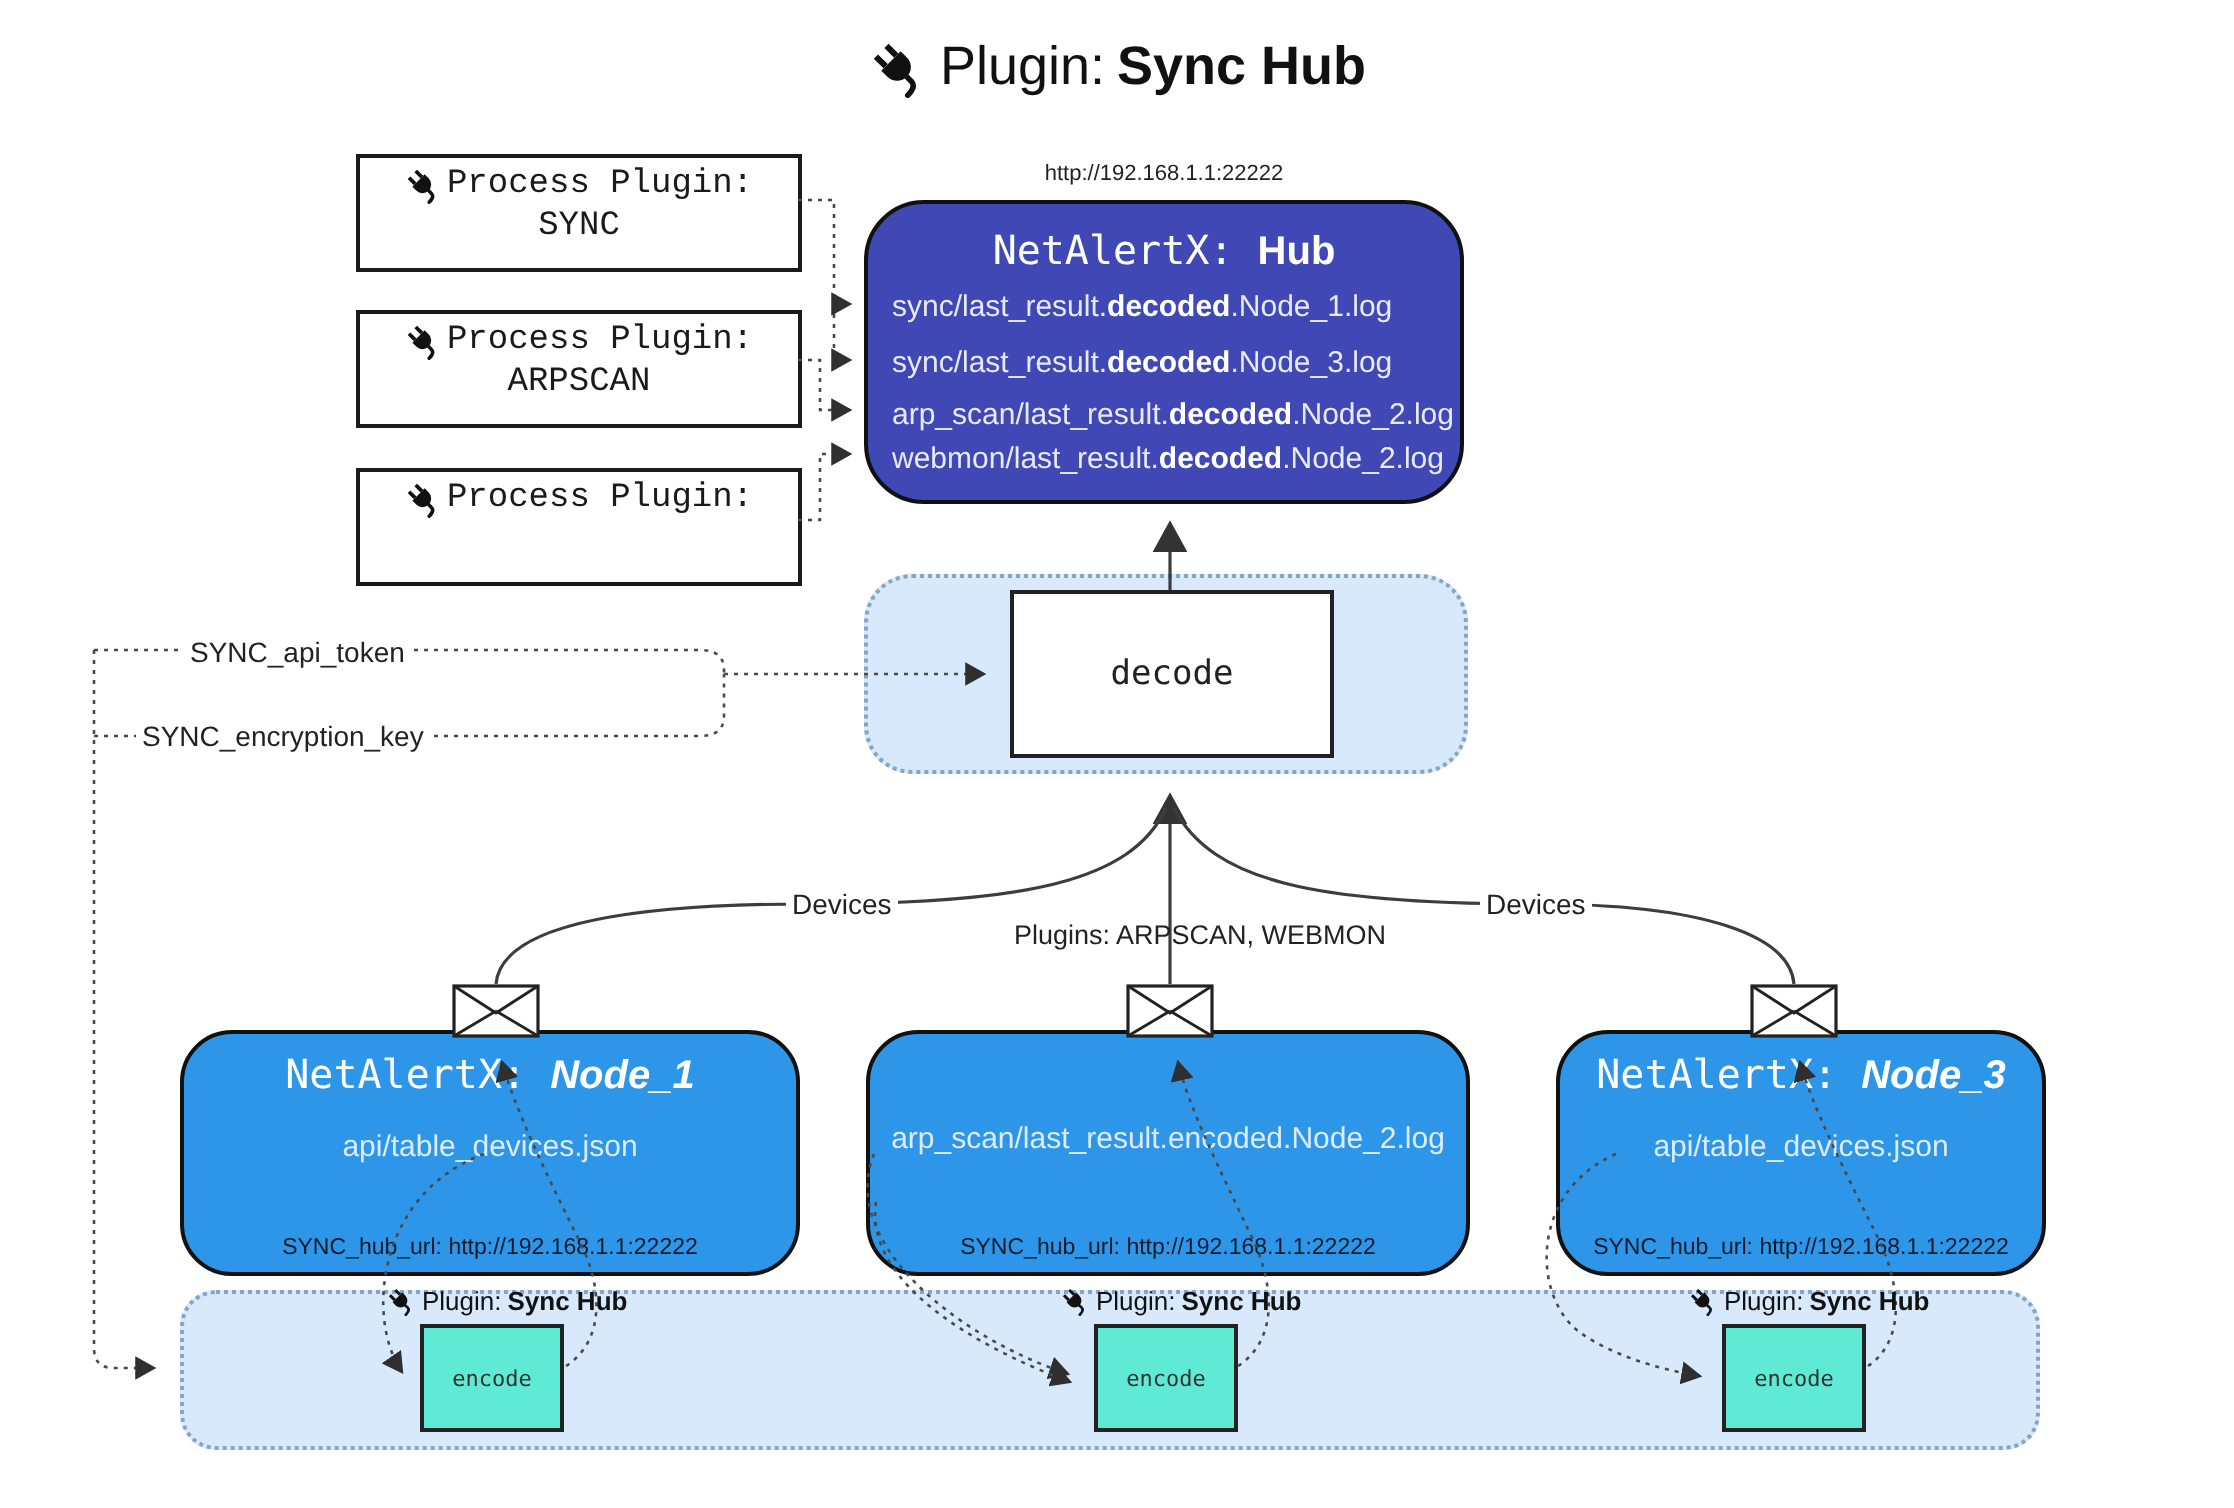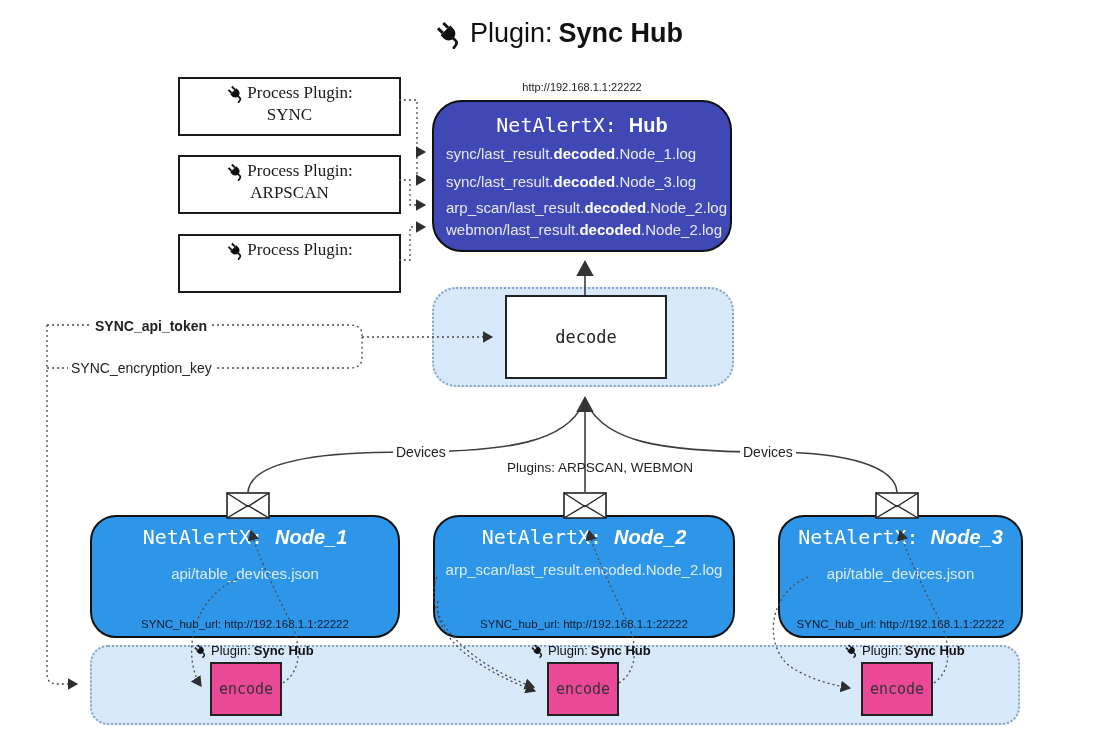--- a/index.html
+++ b/index.html
@@ -6,21 +6,21 @@
   .canvas{position:relative;width:1117px;height:754px;background:#fff;overflow:hidden;
           font-family:"Liberation Sans",sans-serif;color:#1a1a1a;}
   .abs{position:absolute;}
   
   .title{top:18px;left:0;width:1117px;display:flex;justify-content:center;align-items:center;
          gap:6px;font-size:27px;color:#111;}
   .title .bold{font-weight:bold;}
   .plug{display:inline-block;line-height:0;}
   
   .proc{left:178px;width:219px;height:51px;background:#fff;border:2px solid #1a1a1a;
-        font-family:Liberation Serif, serif;font-size:17px;text-align:center;padding-top:4px;}
+        font-family:Liberation Mono, monospace;font-size:17px;text-align:center;padding-top:4px;}
   .proc .l1{display:flex;justify-content:center;align-items:center;gap:2px;}
   .proc .l2{margin-top:2px;}
   
   .hub-url{top:81px;left:432px;width:300px;text-align:center;font-size:11px;color:#222;}
   .hub{left:432px;top:100px;width:300px;height:152px;background:#3f48b5;border:2px solid #111;
        border-radius:30px;box-sizing:border-box;}
   .hub-title{position:absolute;top:11px;left:0;width:100%;text-align:center;color:#fff;
              font-family:"DejaVu Sans Mono",monospace;font-size:20px;}
   .hub-title .bold{font-family:"Liberation Sans",sans-serif;font-weight:bold;}
   .hub-log{position:absolute;left:12px;width:284px;color:#e9eaf8;font-size:15px;white-space:nowrap;}
@@ -43,23 +43,23 @@
   .node-file{position:absolute;left:0;width:100%;text-align:center;color:#ddecfc;
              font-size:15px;white-space:nowrap;}
   .node-url{position:absolute;bottom:6px;left:0;width:100%;text-align:center;color:#0e1a2b;
             font-size:11.5px;}
   .env{position:absolute;line-height:0;z-index:3;}
   
   .bwrap{left:90px;top:645px;width:930px;height:80px;background:#d7e9fa;
          border:2px dotted #86a5c6;border-radius:18px;box-sizing:border-box;}
   .enc-label{top:643px;display:flex;align-items:center;gap:3px;font-size:13px;color:#111;z-index:3;}
   .enc-label .bold{font-weight:bold;}
-  .enc-box{top:662px;width:72px;height:54px;background:#ec4899;border:2px solid #222;box-sizing:border-box;
+  .enc-box{top:662px;width:72px;height:54px;background:#5eead4;border:2px solid #222;box-sizing:border-box;
            display:flex;align-items:center;justify-content:center;
-           font-family:"DejaVu Sans Mono",monospace;font-size:15px;color:#333;z-index:2;}
+           font-family:"DejaVu Sans Mono",monospace;font-size:11px;color:#333;z-index:2;}
   .overlay{left:0;top:0;width:1117px;height:754px;pointer-events:none;z-index:2;}
   .z3{z-index:3;}
 </style>
 </head>
 <body>
 
 <div class="canvas">
 
   <div class="abs title">
     <span class="plug" style="width:30px;height:30px;"><svg viewBox="0 0 24 24" width="100%" height="100%">
@@ -120,36 +120,34 @@
     </div>
     <div class="hub-log" style="top:43px;"><span>sync/last_result.</span><b>decoded</b><span>.Node_1.log</span></div>
     <div class="hub-log" style="top:71px;"><span>sync/last_result.</span><b>decoded</b><span>.Node_3.log</span></div>
     <div class="hub-log" style="top:97px;"><span>arp_scan/last_result.</span><b>decoded</b><span>.Node_2.log</span></div>
     <div class="hub-log" style="top:119px;"><span>webmon/last_result.</span><b>decoded</b><span>.Node_2.log</span></div>
   </div>
 
   <div class="abs dwrap"></div>
   <div class="abs dbox">decode</div>
 
-  <div class="abs wlabel z3" style="left:92px;top:318px;font-weight:bold;">SYNC_api_token</div>
+  <div class="abs wlabel z3" style="left:92px;top:318px;">SYNC_api_token</div>
   <div class="abs wlabel z3" style="left:68px;top:360px;">SYNC_encryption_key</div>
 
   <div class="abs wlabel z3" style="left:393px;top:444px;">Devices</div>
   <div class="abs clear z3" style="left:507px;top:460px;">Plugins: ARPSCAN, WEBMON</div>
   <div class="abs wlabel z3" style="left:740px;top:444px;">Devices</div>
 
   <div class="abs node" style="left:90px;width:310px;">
     <div class="node-title">
       <span>NetAlertX:</span> <span class="bold">Node_1</span></div>
     <div class="node-file" style="top:48px;">api/table_devices.json</div>
     <div class="node-url">SYNC_hub_url: http://192.168.1.1:22222</div>
   </div>
   <div class="abs node" style="left:433px;width:302px;">
-    <div class="node-title">
-      <span>NetAlertX:</span> <span class="bold">Node_2</span></div>
     <div class="node-file" style="top:44px;">arp_scan/last_result.encoded.Node_2.log</div>
     <div class="node-url">SYNC_hub_url: http://192.168.1.1:22222</div>
   </div>
   <div class="abs node" style="left:778px;width:245px;">
     <div class="node-title">
       <span>NetAlertX:</span> <span class="bold">Node_3</span></div>
     <div class="node-file" style="top:48px;">api/table_devices.json</div>
     <div class="node-url">SYNC_hub_url: http://192.168.1.1:22222</div>
   </div>
 

